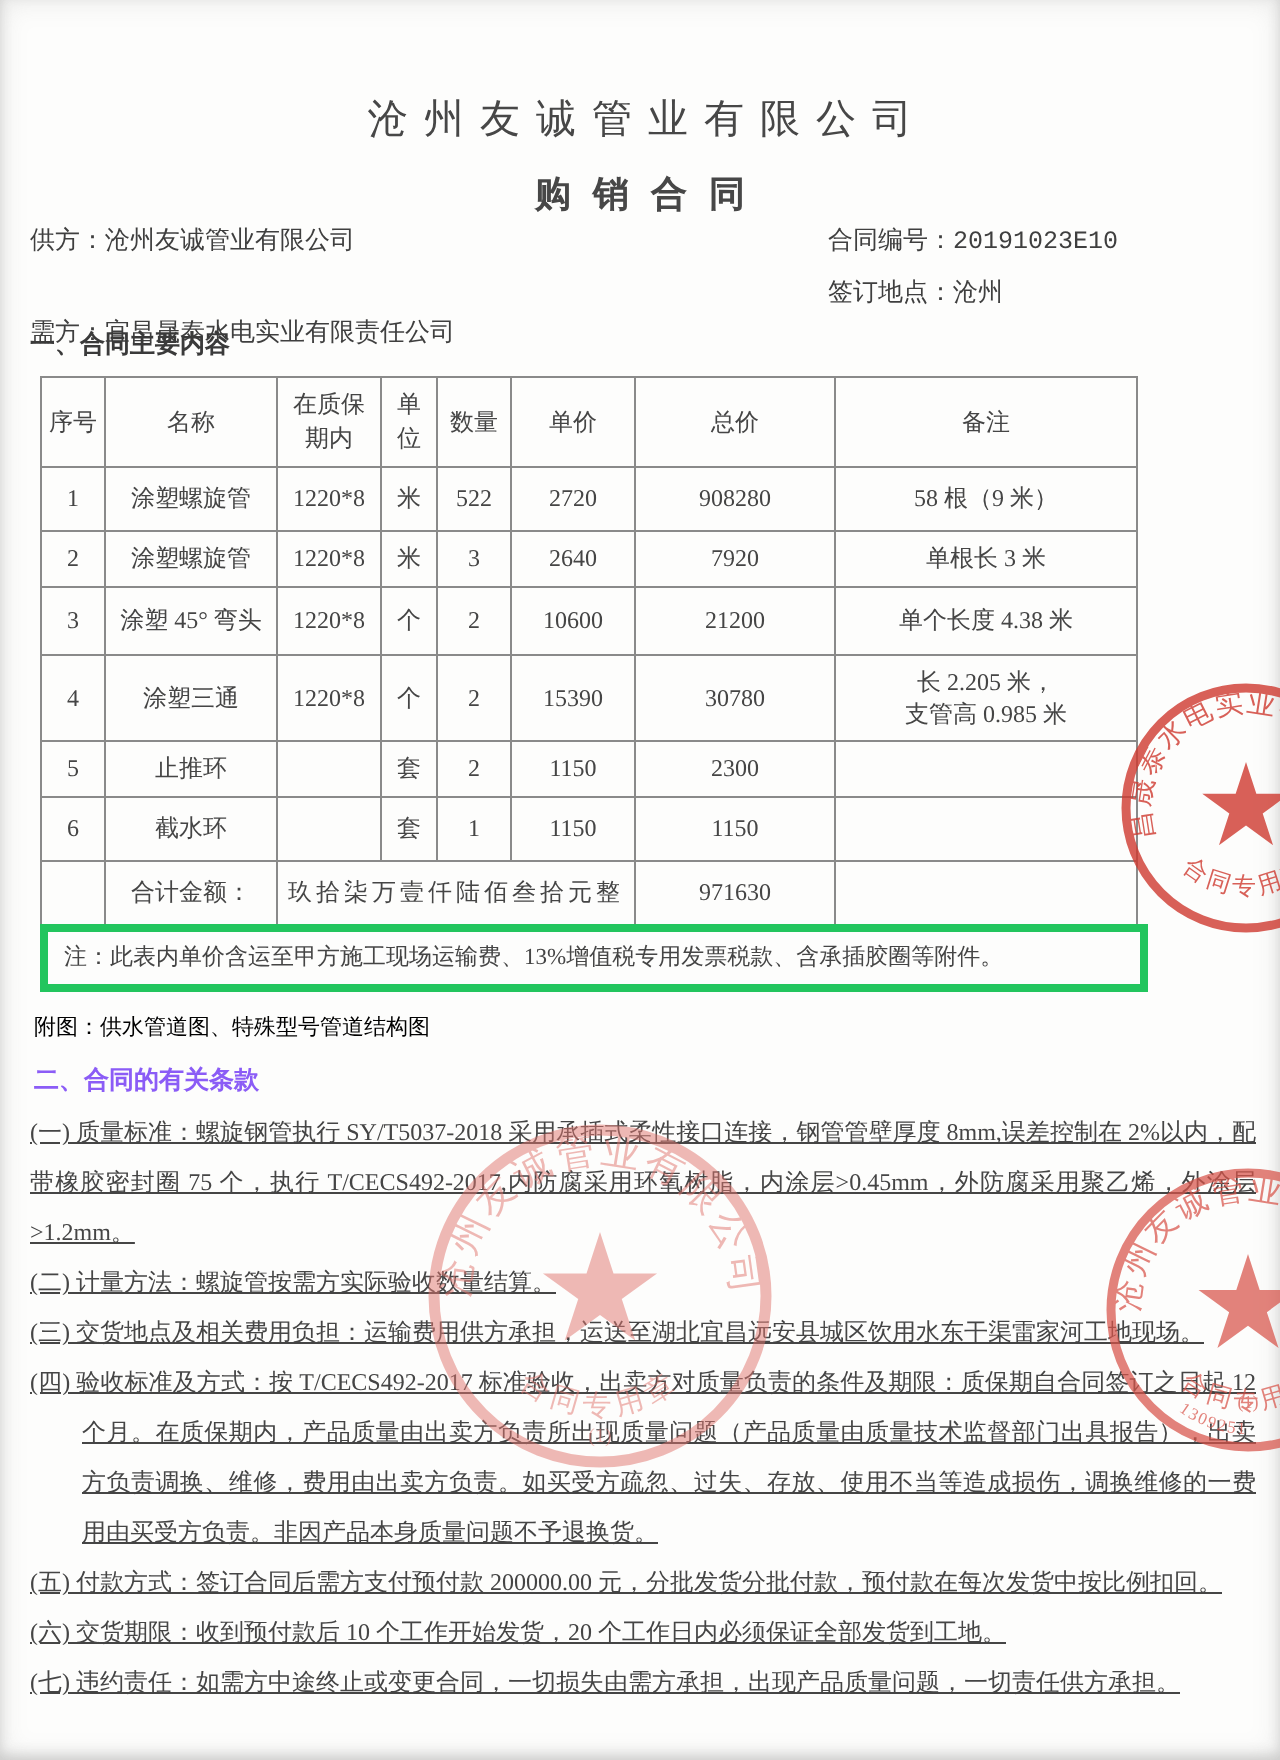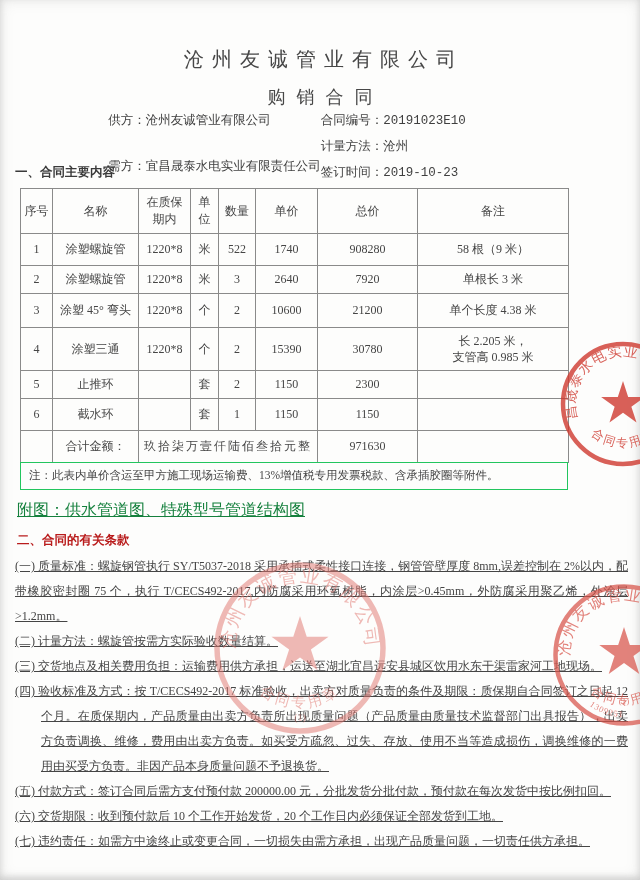--- a/index.html
+++ b/index.html
@@ -8,22 +8,22 @@
     width:640px;height:880px;
     margin:0 auto;
     background:#fdfdfc;
     overflow:hidden;
     font-family:"Liberation Serif","DejaVu Serif",serif;
     color:#3f3f3f;
     box-shadow:inset 0 0 14px rgba(120,120,120,.18), inset 0 -3px 6px rgba(120,120,120,.25);
   }
   .titleblock{position:absolute;top:46px;left:0;width:100%;text-align:center;}
   .company-title{font-size:20px;letter-spacing:8px;padding-left:8px;color:#474747;}
-  .doc-title{font-size:18px;letter-spacing:11px;padding-left:11px;margin-top:12px;color:#474747;}
-  .infoblock{position:absolute;top:112px;left:15px;right:14px;display:flex;justify-content:center;font-size:12.5px;}
+  .doc-title{font-size:18px;letter-spacing:11px;padding-left:11px;margin-top:12px;color:#474747;font-weight:bold;}
+  .infoblock{position:absolute;top:112px;left:15px;right:14px;display:flex;justify-content:space-between;font-size:12.5px;}
   .parties .row{margin-bottom:14px;}
   .parties .row + .row{margin-top:29px;}
   .meta{width:212px;font-family:Liberation Mono, monospace;}
   .meta .row{margin-bottom:9px;white-space:nowrap;}
   .main{position:absolute;top:164px;left:15px;right:12px;}
   .sec-heading{font-size:12.5px;font-weight:bold;color:#3a3a3a;margin:0 0 7px 0;}
   table.goods{
     width:548px;margin-left:5px;
     border-collapse:collapse;table-layout:fixed;
     font-size:12px;color:#454545;font-family:Liberation Serif, serif;
@@ -32,25 +32,25 @@
     border:1px solid #8a8a8a;
     text-align:center;vertical-align:middle;
     padding:5px 2px;font-weight:normal;
     overflow:hidden;
   }
   table.goods th{height:22px;}
   td.remark{white-space:pre-line;line-height:1.35;}
   td.cn-amount{letter-spacing:2px;}
   .note-box{
     width:530px;margin-left:5px;margin-top:-1px;
-    border:1px solid #22c55e;
+    border:4px solid #22c55e;
     font-size:11.5px;padding:5px 8px 6px 8px;color:#454545;
   }
-  .attachment{font-size:16px;margin:10px 0 0 2px;color:#15803d;text-decoration:underline;}
-  .sec2-heading{font-size:12.5px;font-weight:bold;color:#b91c1c;margin:11px 0 0 2px;}
+  .attachment{font-size:11px;margin:10px 0 0 2px;color:#000000;}
+  .sec2-heading{font-size:12.5px;font-weight:bold;color:#8b5cf6;margin:11px 0 0 2px;}
   .clauses{margin-top:5px;font-size:12px;color:#454545;}
   .clauses p{margin:0;line-height:25px;text-align:justify;text-decoration:underline;}
   .clauses p:nth-child(4){padding-left:26px;text-indent:-26px;}
   .seal{position:absolute;pointer-events:none;}
   .seal text{font-family:"Liberation Serif","DejaVu Serif",serif;}
 </style>
 </head>
 <body>
 
 <div class="page">
@@ -67,24 +67,21 @@
       </div>
       <div class="row">
         <span>需方：</span><span>宜昌晟泰水电实业有限责任公司</span>
       </div>
     </div>
     <div class="meta">
       <div class="row">
         <span>合同编号：</span><span>20191023E10</span>
       </div>
       <div class="row">
-        <span>计量方法：</span><span>沧州</span>
-      </div>
-      <div class="row">
-        <span>签订时间：</span><span>2019-10-23</span>
+        <span>签订地点：</span><span>沧州</span>
       </div>
     </div>
   </div>
 
   <div class="main">
     <div class="sec-heading">一、合同主要内容</div>
 
     <table class="goods">
       <colgroup>
         <col style="width:32px">
@@ -106,21 +103,21 @@
         <th>单价</th>
         <th>总价</th>
         <th>备注</th>
       </tr>
       <tr style="height:32px">
         <td>1</td>
         <td>涂塑螺旋管</td>
         <td>1220*8</td>
         <td>米</td>
         <td>522</td>
-        <td>1740</td>
+        <td>2720</td>
         <td>908280</td>
         <td class="remark">58 根（9 米）</td>
       </tr>
       <tr style="height:28px">
         <td>2</td>
         <td>涂塑螺旋管</td>
         <td>1220*8</td>
         <td>米</td>
         <td>3</td>
         <td>2640</td>

